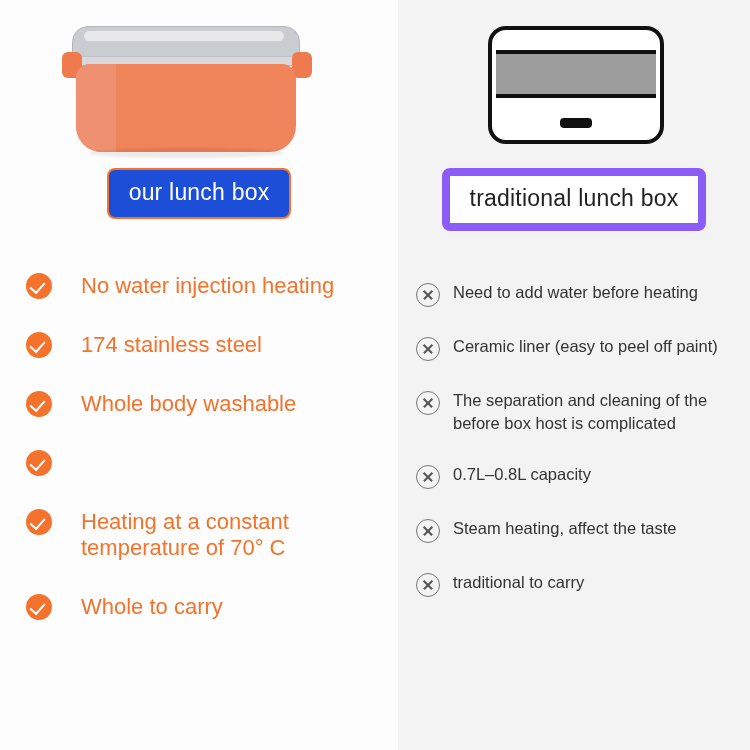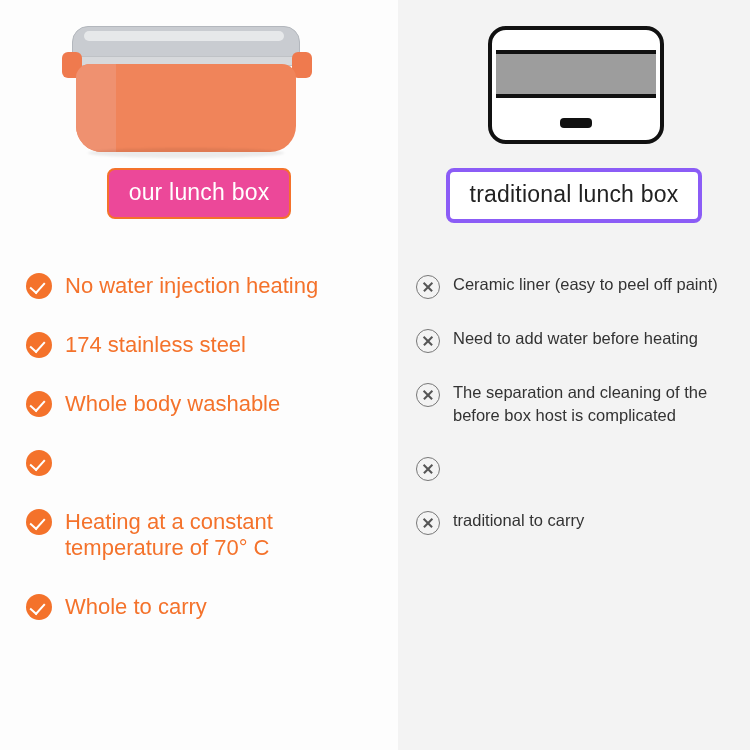--- a/index.html
+++ b/index.html
@@ -172,28 +172,28 @@
   }
   .pill {
     display: inline-block;
     padding: 9px 20px 11px;
     border-radius: 8px;
     font-size: 23px;
     letter-spacing: 0.2px;
     white-space: nowrap;
   }
   .pill-primary {
-    background: #ec4899;
+    background: #1d4ed8;
     color: #ffffff;
     border: 2px solid #f4722b;
   }
   .pill-outline {
     background: #ffffff;
     color: #222222;
-    border: 4px solid #8b5cf6;
+    border: 8px solid #8b5cf6;
   }
 
   
   .list {
     margin: 0;
     padding: 0;
     list-style: none;
   }
   .list-left {
     margin-top: 54px;
@@ -201,21 +201,21 @@
   }
   .list-right {
     margin-top: 50px;
     padding-left: 18px;
     padding-right: 6px;
   }
   .item {
     display: flex;
     align-items: flex-start;
   }
-  .item-left { margin-bottom: 33px; }
+  .item-left { margin-bottom: 33px; gap: 16px; }
   .item-right { margin-bottom: 28px; }
 
   .mark {
     flex: 0 0 auto;
     width: 26px;
     height: 26px;
     border-radius: 50%;
     margin-right: 13px;
     position: relative;
     box-sizing: border-box;
@@ -327,32 +327,37 @@
       </div>
     </div>
 
     <div class="pill-row">
       <div class="pill pill-outline">traditional lunch box</div>
     </div>
 
     <ul class="list list-right">
       <li class="item item-right">
         <span class="mark mark-cross"></span>
+        <span class="txt-right">Need to add water before heating</span>
+      </li>
+      <li class="item item-right">
+        <span class="mark mark-cross"></span>
         <span class="txt-right"> Ceramic liner (easy to peel off paint)</span>
       </li>
       <li class="item item-right">
         <span class="mark mark-cross"></span>
-        <span class="txt-right">Need to add water before heating</span>
-      </li>
-      <li class="item item-right">
-        <span class="mark mark-cross"></span>
         <span class="txt-right">The separation and cleaning of the before box host is complicated</span>
       </li>
       <li class="item item-right">
         <span class="mark mark-cross"></span>
+        <span class="txt-right"> 0.7L–0.8L capacity</span>
+      </li>
+      <li class="item item-right">
+        <span class="mark mark-cross"></span>
+        <span class="txt-right">Steam heating, affect the taste</span>
       </li>
       <li class="item item-right">
         <span class="mark mark-cross"></span>
         <span class="txt-right">traditional to carry</span>
       </li>
     </ul>
   </div>
 
 </div>
 

